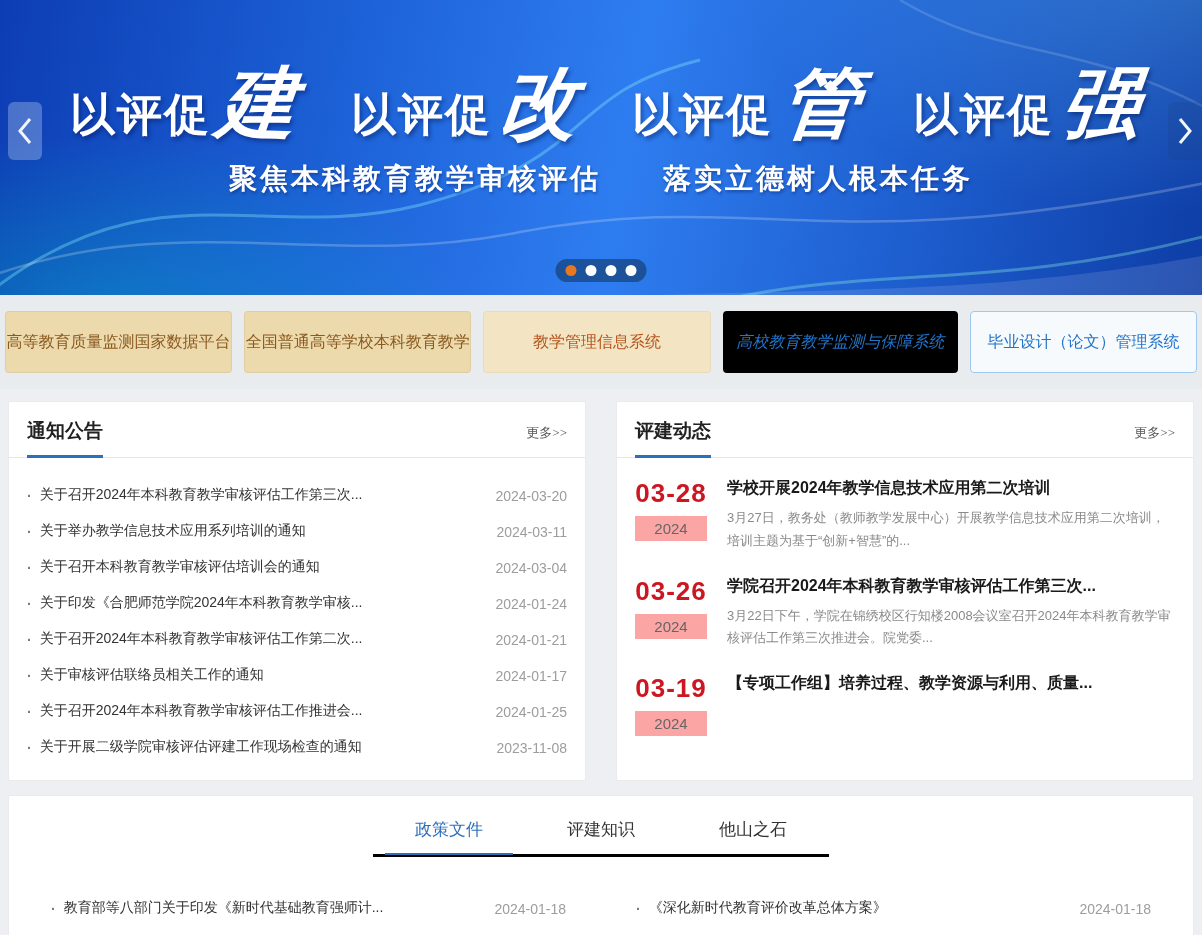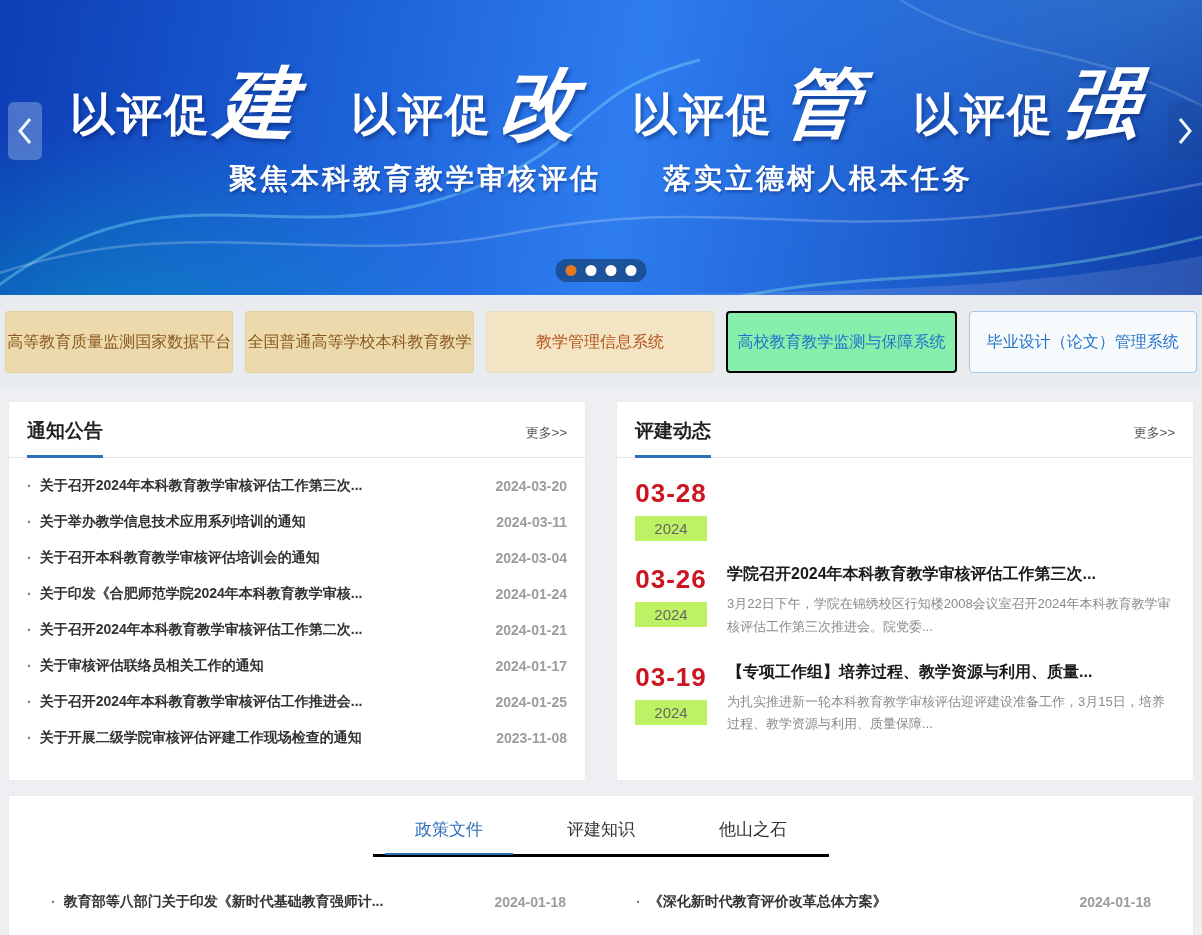--- a/index.html
+++ b/index.html
@@ -59,56 +59,56 @@
   
   .quicklinks {
     display:flex; gap:12px; padding:16px 5px; background:#e9ecef;
   }
   .qcard {
     flex:1; height:62px; display:flex; align-items:center; justify-content:center;
     font-size:16px; border-radius:4px; cursor:pointer; text-align:center;
   }
   .q1, .q2 { background:#ecd9ac; color:#8a5a20; border:1px solid rgba(0,0,0,0.05); }
   .q3 { background:#f3e5c4; color:#b5541c; border:1px solid rgba(0,0,0,0.04); }
-  .q4 { background:#86efac; color:#2374c9; border:2px solid #000000; }
+  .q4 { background:#000000; color:#2374c9; border:5px solid #000000;font-style:italic; }
   .q5 { background:#f6fafd; color:#2374c9; border:1px solid #9fc8ec; }
 
   
   .main { display:flex; gap:30px; padding:12px 8px 0; }
   .panel {
     flex:1; background:#fff; border:1px solid #ebebeb; border-radius:2px;
     min-height:380px;
   }
   .panel-head {
     display:flex; justify-content:space-between; align-items:flex-end;
-    border-bottom:1px solid #e6e6e6; padding:16px 18px 0;
+    border-bottom:1px solid #e6e6e6; padding:16px 18px 0;font-family:Liberation Serif, serif;
   }
   .panel-title {
     position:relative; font-size:19px; font-weight:bold; color:#222;
     padding-bottom:13px;
   }
   .panel-title::after {
     content:""; position:absolute; left:0; right:0; bottom:-1px; height:3px;
     background:#2e6fba;
   }
   .more { font-size:13px; color:#555; padding-bottom:15px; cursor:pointer; text-decoration:none; }
 
   .notice-list { list-style:none; padding:10px 18px 6px; }
   .notice-item {
-    display:flex; align-items:center; height:36px; font-size:14px; cursor:pointer;font-weight:bold;
+    display:flex; align-items:flex-end; height:36px; font-size:14px; cursor:pointer;
   }
   .notice-item::before { content:"·"; color:#777; font-weight:bold; margin-right:8px; }
   .ntitle { color:#333; white-space:nowrap; overflow:hidden; text-overflow:ellipsis; }
   .ndate { margin-left:auto; color:#9d9d9d; font-size:14px; padding-left:12px; white-space:nowrap; }
 
   .news-list { padding:20px 18px 0; }
   .news-item { display:flex; gap:20px; margin-bottom:23px; cursor:pointer; }
   .news-date { width:72px; flex:0 0 72px; text-align:center; }
   .nd-day { color:#cc1621; font-size:26px; font-weight:bold; letter-spacing:1px; }
-  .nd-year { margin-top:7px; background:#bef264; color:#666; font-size:15px; padding:4px 0; }
+  .nd-year { margin-top:7px; background:#fca5a5; color:#666; font-size:15px; padding:4px 0; }
   .news-title {
     font-size:16px; font-weight:bold; color:#1a1a1a; margin-bottom:8px;
     white-space:nowrap; overflow:hidden; text-overflow:ellipsis; max-width:460px;
   }
   .news-desc { font-size:13px; color:#8a8a8a; line-height:1.75; }
 
   
   .bottom {
     margin:14px 8px 0; background:#fff; border:1px solid #ebebeb; border-radius:2px;
     height:150px; overflow:hidden;
@@ -234,41 +234,44 @@
         <span class="panel-title">评建动态</span>
         <a class="more">更多&gt;&gt;</a>
       </div>
       <div class="news-list">
 
         <div class="news-item">
           <div class="news-date">
             <div class="nd-day">03-28</div>
             <div class="nd-year">2024</div>
           </div>
+          <div class="news-body">
+            <div class="news-title">学校开展2024年教学信息技术应用第二次培训</div>
+            <div class="news-desc">3月27日，教务处（教师教学发展中心）开展教学信息技术应用第二次培训，培训主题为基于“创新+智慧”的...</div>
+          </div>
         </div>
 
         <div class="news-item">
           <div class="news-date">
             <div class="nd-day">03-26</div>
             <div class="nd-year">2024</div>
           </div>
           <div class="news-body">
             <div class="news-title">学院召开2024年本科教育教学审核评估工作第三次...</div>
             <div class="news-desc">3月22日下午，学院在锦绣校区行知楼2008会议室召开2024年本科教育教学审核评估工作第三次推进会。院党委...</div>
           </div>
         </div>
 
         <div class="news-item">
           <div class="news-date">
             <div class="nd-day">03-19</div>
             <div class="nd-year">2024</div>
           </div>
           <div class="news-body">
             <div class="news-title">【专项工作组】培养过程、教学资源与利用、质量...</div>
-            <div class="news-desc">为扎实推进新一轮本科教育教学审核评估迎评建设准备工作，3月15日，培养过程、教学资源与利用、质量保障...</div>
           </div>
         </div>
 
       </div>
     </div>
   </section>
 
   <section class="bottom">
     <div class="tabs-wrap">
       <div class="tabs">

